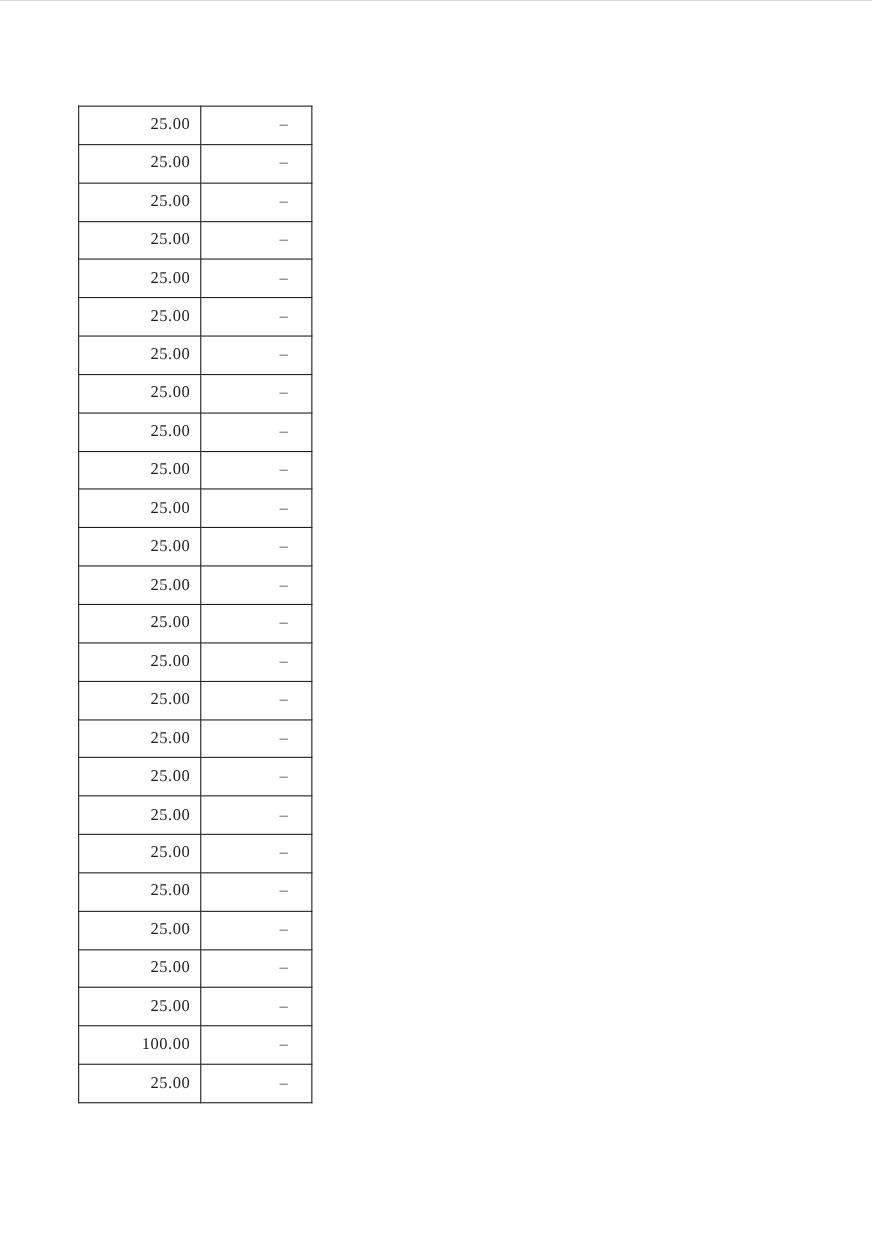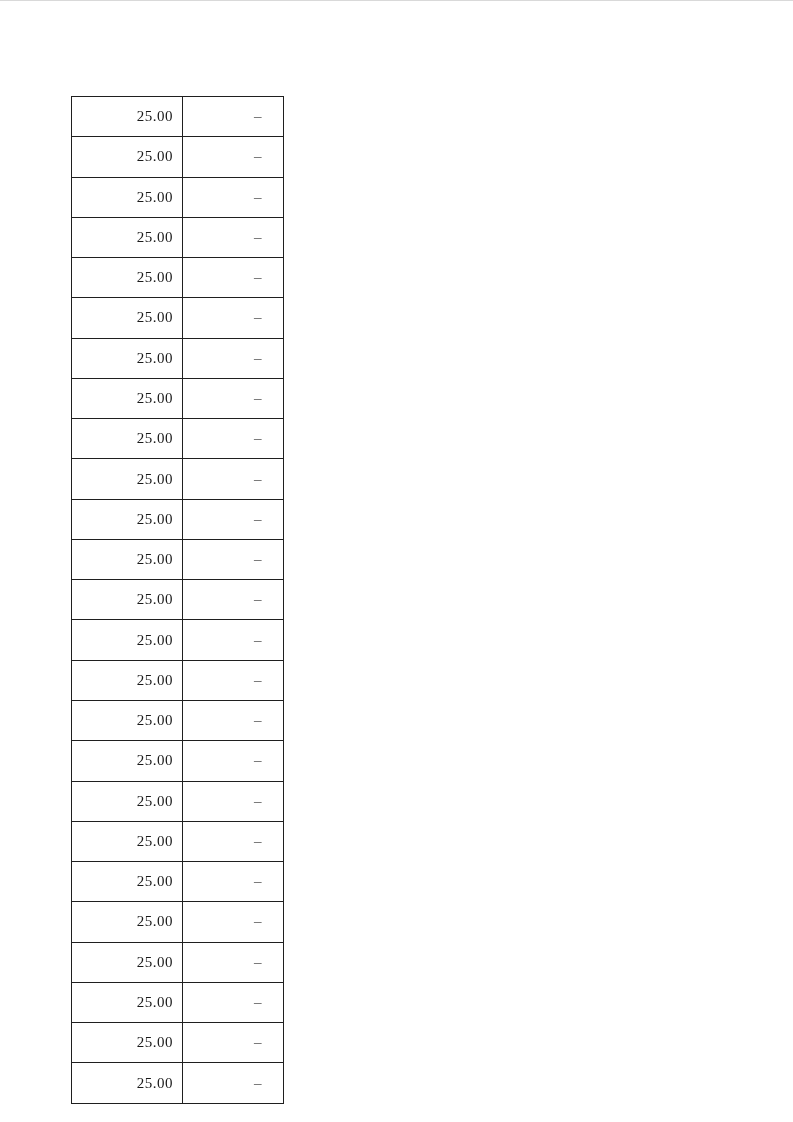--- a/index.html
+++ b/index.html
@@ -21,21 +21,21 @@
     left: 0;
     width: 793px;
     height: 1px;
     background: #d9d9d9;
   }
   table.data-table {
     position: absolute;
     left: 71px;
     top: 96px;
     width: 210px;
-    height: 1008px;
+    height: 907px;
     border-collapse: collapse;
     table-layout: fixed;
     font-size: 15px;
     color: #1a1a1a;
   }
   table.data-table td {
     border: 1px solid #1f1f1f;
     vertical-align: middle;
     padding: 0;
     letter-spacing: 0.5px;
@@ -274,20 +274,28 @@
 
   <tr>
     <td class="col-amount">
       <span>25.00</span>
     </td>
     <td class="col-value">
       <span>–</span>
     </td>
   </tr>
 
+  <tr>
+    <td class="col-amount">
+      <span>100.00</span>
+    </td>
+    <td class="col-value">
+      <span>–</span>
+    </td>
+  </tr>
 
   <tr>
     <td class="col-amount">
       <span>25.00</span>
     </td>
     <td class="col-value">
       <span>–</span>
     </td>
   </tr>
 </tbody>

